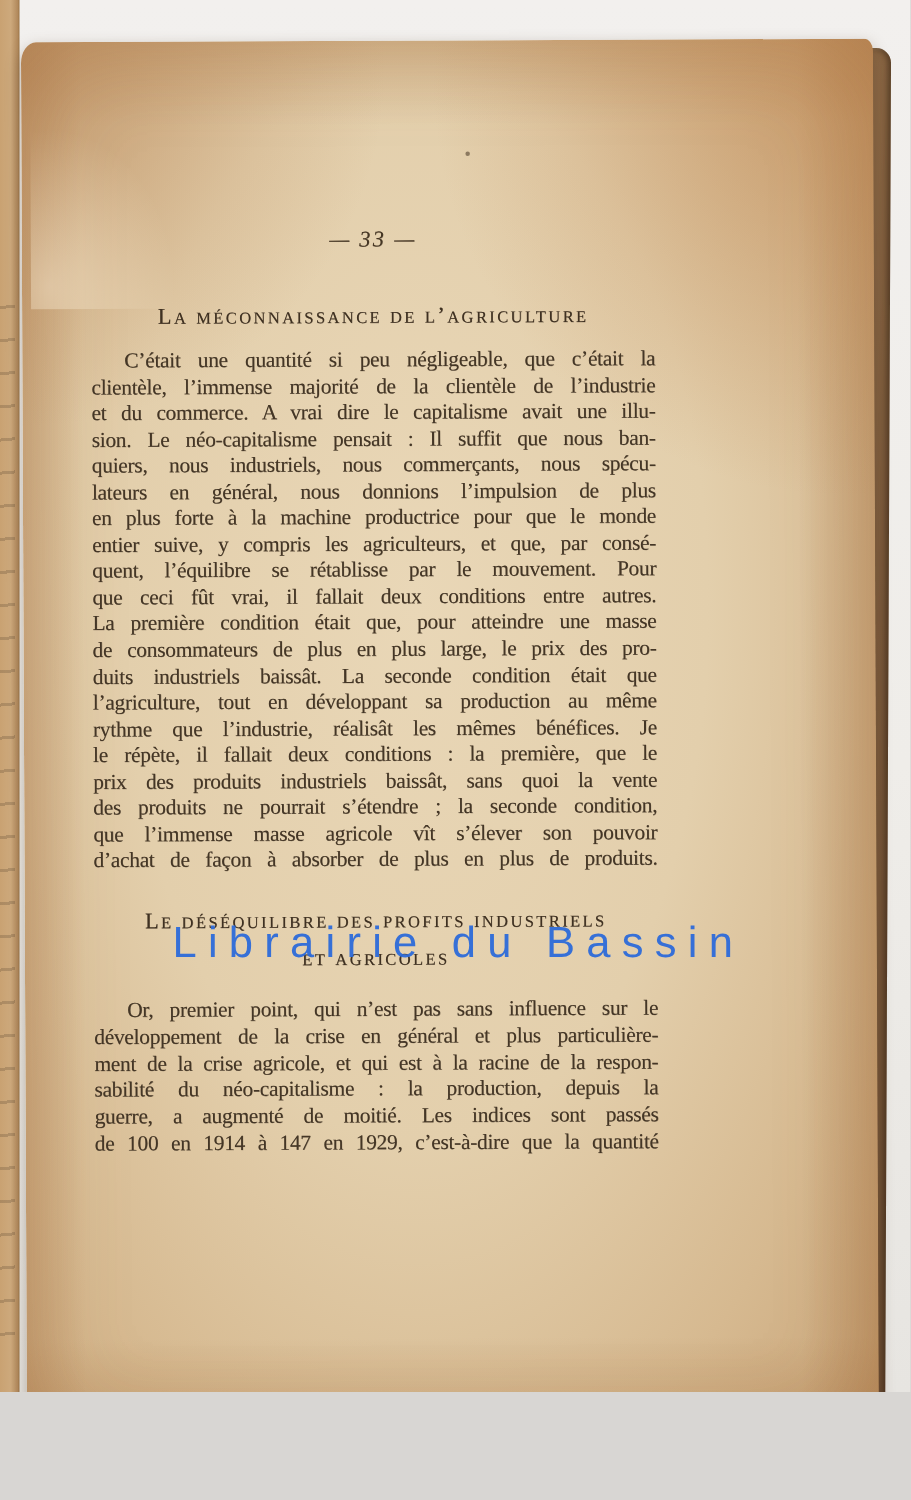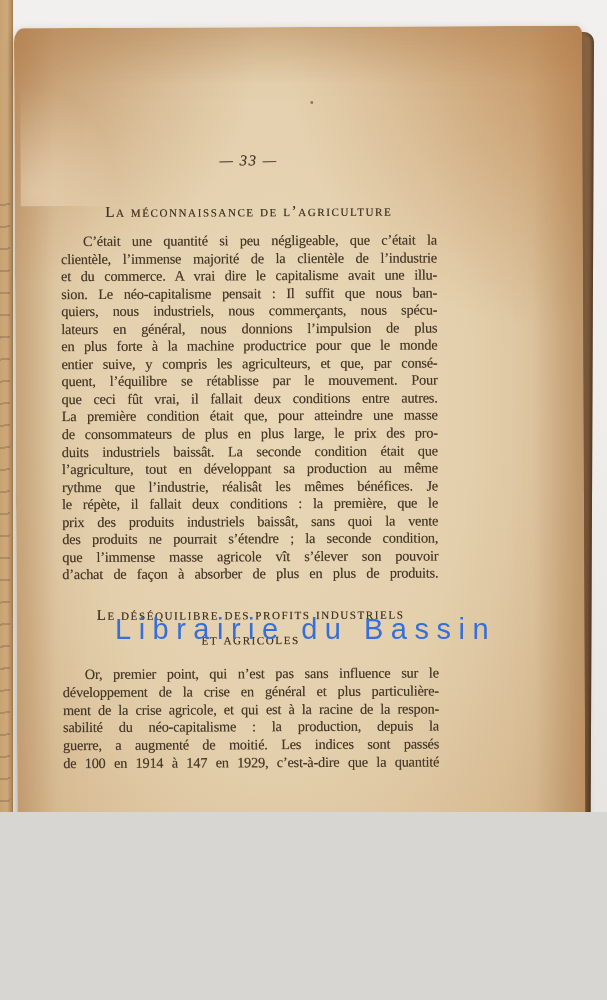--- a/index.html
+++ b/index.html
@@ -1,16 +1,16 @@
 <!DOCTYPE html>
 <html><head>
 <meta charset="utf-8">
 <style>
   html,body{margin:0;padding:0;background:#d8d6d3;}
-  .canvas{position:relative;width:607px;height:812px;overflow:hidden;
+  .canvas{position:relative;width:607px;height:928px;overflow:hidden;
     background:linear-gradient(180deg,#f2f0ee 0%,#efede9 55%,#e7e5e1 100%);
     font-family:"Liberation Serif", serif;}
   
   .cover-strip{position:absolute;left:0;top:0;width:13px;height:952px;
     background:linear-gradient(90deg,#c9a272 0%,#cda97c 55%,#b28a5d 90%,#9b7547 100%);
     border-radius:0 0 8px 2px;}
   .strip-marks{position:absolute;left:0;top:195px;width:10px;height:700px;opacity:.38;
     background:repeating-linear-gradient(175deg,transparent 0 9px,rgba(60,45,30,.55) 9px 11px,transparent 11px 22px);}
   
   .fore-edge{position:absolute;left:570px;top:32px;width:22px;height:946px;

